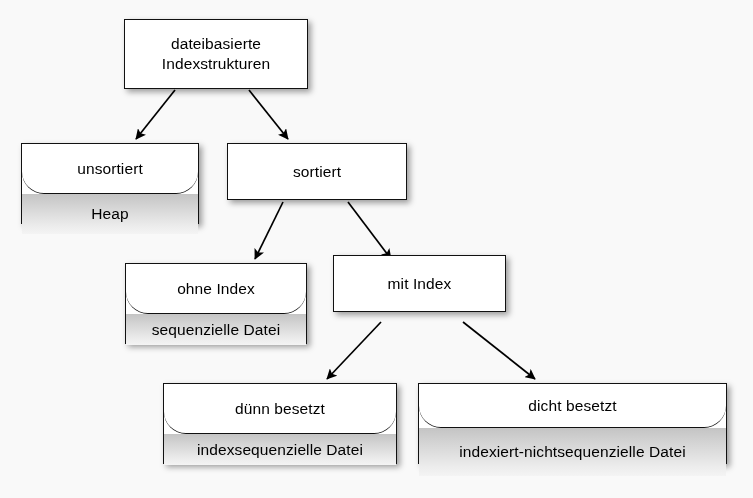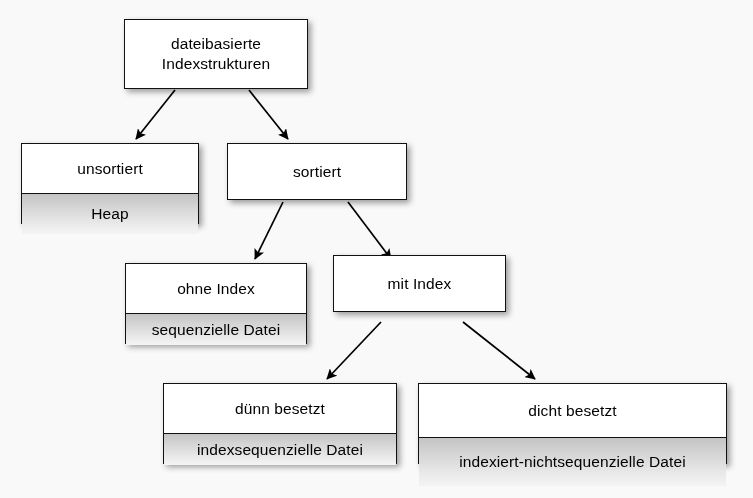--- a/index.html
+++ b/index.html
@@ -46,20 +46,21 @@
     color: #000000;
     font-size: 15.5px;
     line-height: 1.28;
     letter-spacing: 0.1px;
     background: #ffffff;
     padding: 2px 6px;
     white-space: pre-line;
   }
   .node.split .node-title {
     border-bottom: 1.6px solid #111111;
+    border-radius: 22px;
   }
   .node-sub {
     box-sizing: border-box;
     width: 100%;
     display: flex;
     align-items: center;
     justify-content: center;
     text-align: center;
     color: #000000;
     font-size: 15.5px;
@@ -84,21 +85,21 @@
   #node-ohne      .node-sub   { height: 31px; }
 
   #node-mit       { left: 333px; top: 255px; width: 173px; height: 57px; }
   #node-mit       .node-title { height: 100%; }
 
   #node-duenn     { left: 163px; top: 383px; width: 234px; height: 81px; }
   #node-duenn     .node-title { height: 50px; }
   #node-duenn     .node-sub   { height: 31px; }
 
   #node-dicht     { left: 418px; top: 383px; width: 309px; height: 81px; }
-  #node-dicht     .node-title { height: 54px; }
+  #node-dicht     .node-title { height: 44px; }
   #node-dicht     .node-sub   { height: 48px; }
 </style>
 </head>
 <body>
 
 <div id="canvas">
 
   <svg id="edges" viewBox="0 0 753 498" width="753" height="498" xmlns="http://www.w3.org/2000/svg">
     <defs>
       <marker id="arrowhead" viewBox="0 0 10 10" refX="9.2" refY="5" markerWidth="6.2" markerHeight="6.2" orient="auto-start-reverse">

